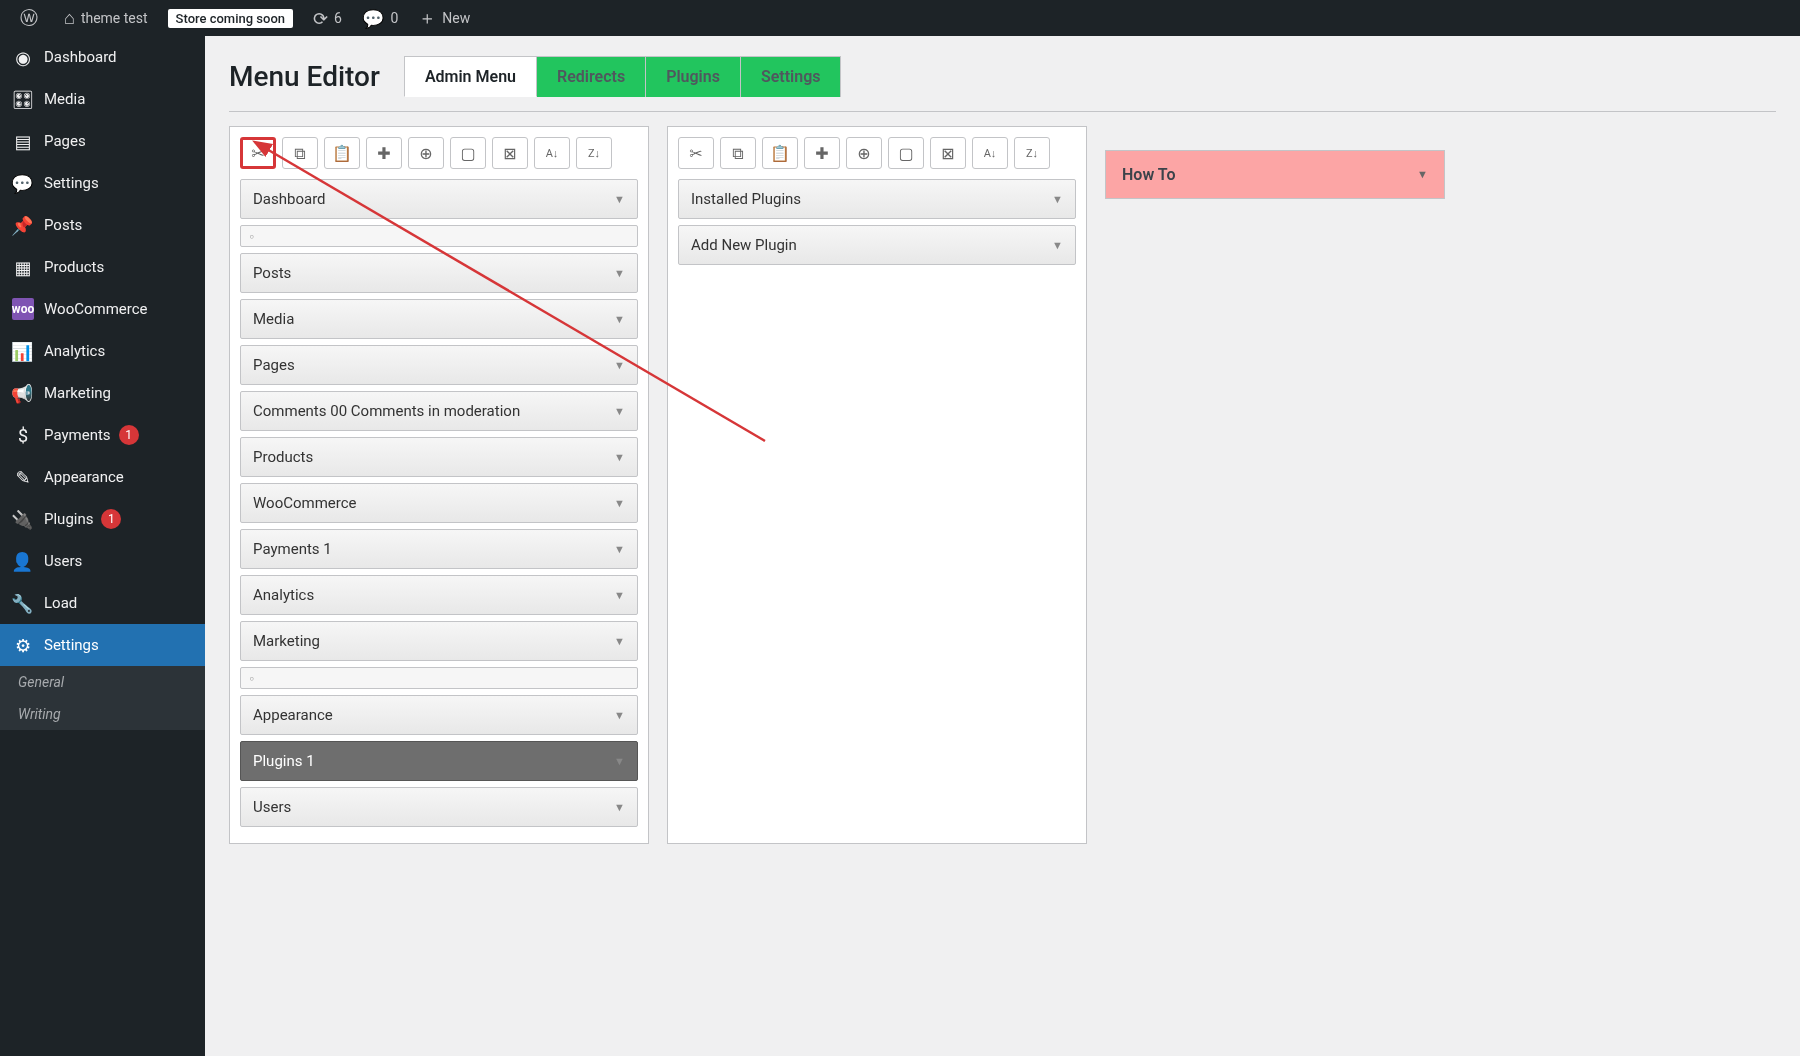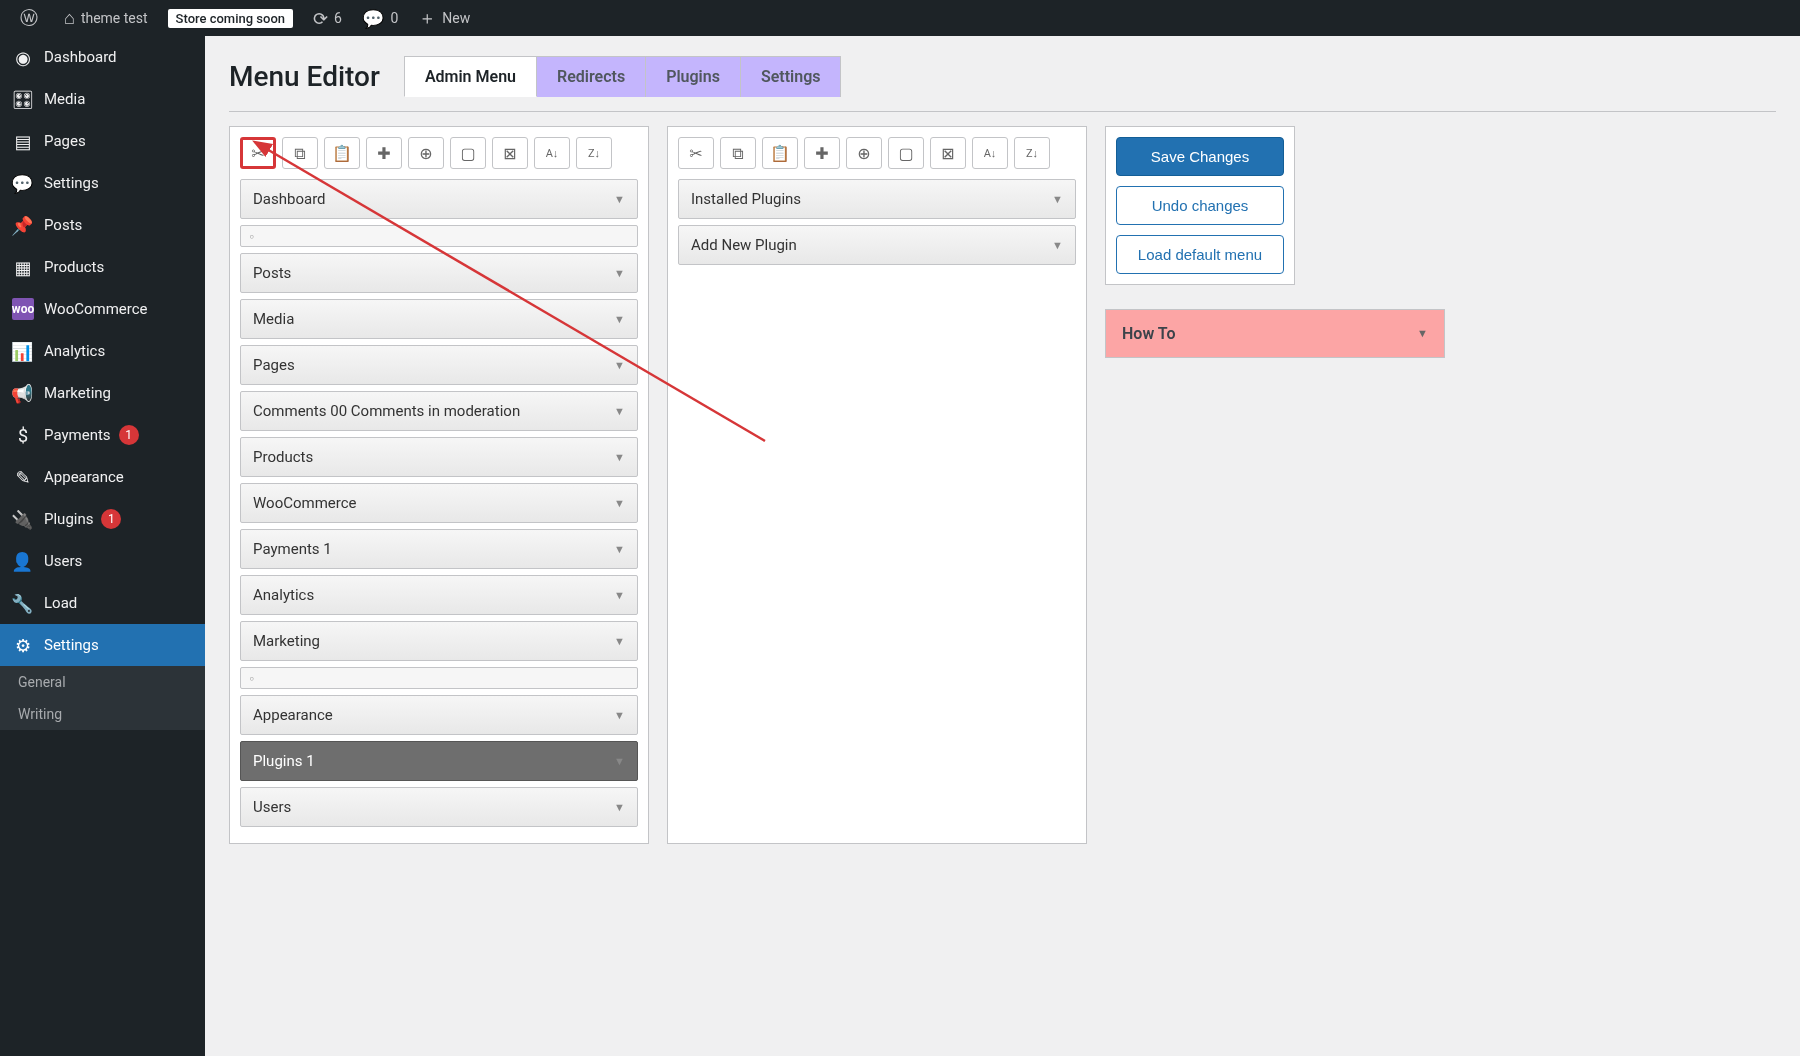--- a/index.html
+++ b/index.html
@@ -12,28 +12,28 @@
 .store-badge { background: #fff; color: #1d2327; padding: 2px 8px; border-radius: 2px; font-size: 13px; font-weight: 500; }
 
 
 .wrap { display: flex; height: calc(100vh - 36px); }
 .sidebar { width: 205px; background: #1d2327; color: #f0f0f1; overflow-y: auto; flex-shrink: 0; }
 .side-item { display: flex; align-items: center; padding: 10px 12px; color: #f0f0f1; cursor: pointer; font-size: 15px; }
 .side-item.active { background: #2271b1; color: #fff; position: relative; }
 .side-item.active::after { content: ''; position: absolute; right: -10px; top: 50%; transform: translateY(-50%); border: 10px solid transparent; border-right-color: #f0f0f1; }
 .side-icon { width: 22px; height: 22px; margin-right: 10px; display:inline-flex; align-items:center; justify-content:center; font-size:18px; }
 .side-badge { background: #d63638; color: #fff; border-radius: 50%; width: 20px; height: 20px; display:inline-flex; align-items:center; justify-content:center; font-size: 12px; margin-left: 8px; }
-.side-sub { padding: 8px 12px 8px 18px; color: #a7aaad; background: #2c3338; cursor: pointer; font-size: 14px; }
+.side-sub { padding: 8px 12px 8px 18px; color: #a7aaad; background: #2c3338; cursor: pointer; font-size: 14px; font-style: italic; }
 
 
 .main { flex: 1; padding: 20px 24px; overflow: auto; position: relative; }
 .page-head { display: flex; align-items: center; margin-bottom: 14px; }
 .page-title { font-size: 28px; font-weight: 500; color: #1d2327; margin-right: 16px; text-align: center; }
 .tabs { display: inline-flex; }
-.tab { padding: 10px 20px; background: #c4b5fd; border: 1px solid #c3c4c7; border-bottom: none; color: #50575e; cursor: pointer; margin-left: -1px; font-size: 16px; font-weight: 600; }
+.tab { padding: 10px 20px; background: #22c55e; border: 1px solid #c3c4c7; border-bottom: none; color: #50575e; cursor: pointer; margin-left: -1px; font-size: 16px; font-weight: 600; }
 .tab:first-child { margin-left: 8px; }
 .tab.active { background: #fff; color: #1d2327; border-bottom: 1px solid #fff; position: relative; z-index: 2; }
 
 .cols { display: flex; gap: 18px; }
 .panel { background: #fff; border: 1px solid #c3c4c7; padding: 10px; flex-shrink: 0; }
 .panel-left { width: 420px; }
 .panel-mid { width: 420px; }
 .panel-right { width: 190px; border:none; background:none; padding:0; }
 
 .toolbar { display: flex; gap: 6px; margin-bottom: 10px; }
@@ -292,25 +292,20 @@
               <span class="chev">▼</span>
             </div>
             <div class="menu-item">
               <span>Add New Plugin</span>
               <span class="chev">▼</span>
             </div>
           </div>
       </div>
 
       <div class="panel-right">
-        <div class="panel" style="padding:10px;">
-          <button class="btn btn-primary">Save Changes</button>
-          <button class="btn btn-secondary">Undo changes</button>
-          <button class="btn btn-secondary" style="margin-bottom:0">Load default menu</button>
-        </div>
         <div class="howto-box">
           <span>How To</span>
           <span class="chev">▼</span>
         </div>
       </div>
     </div>
 
     <svg class="arrow-svg" width="900" height="500">
       <defs>
           <marker id="arr" markerWidth="10" markerHeight="10" refX="2" refY="3" orient="auto">

